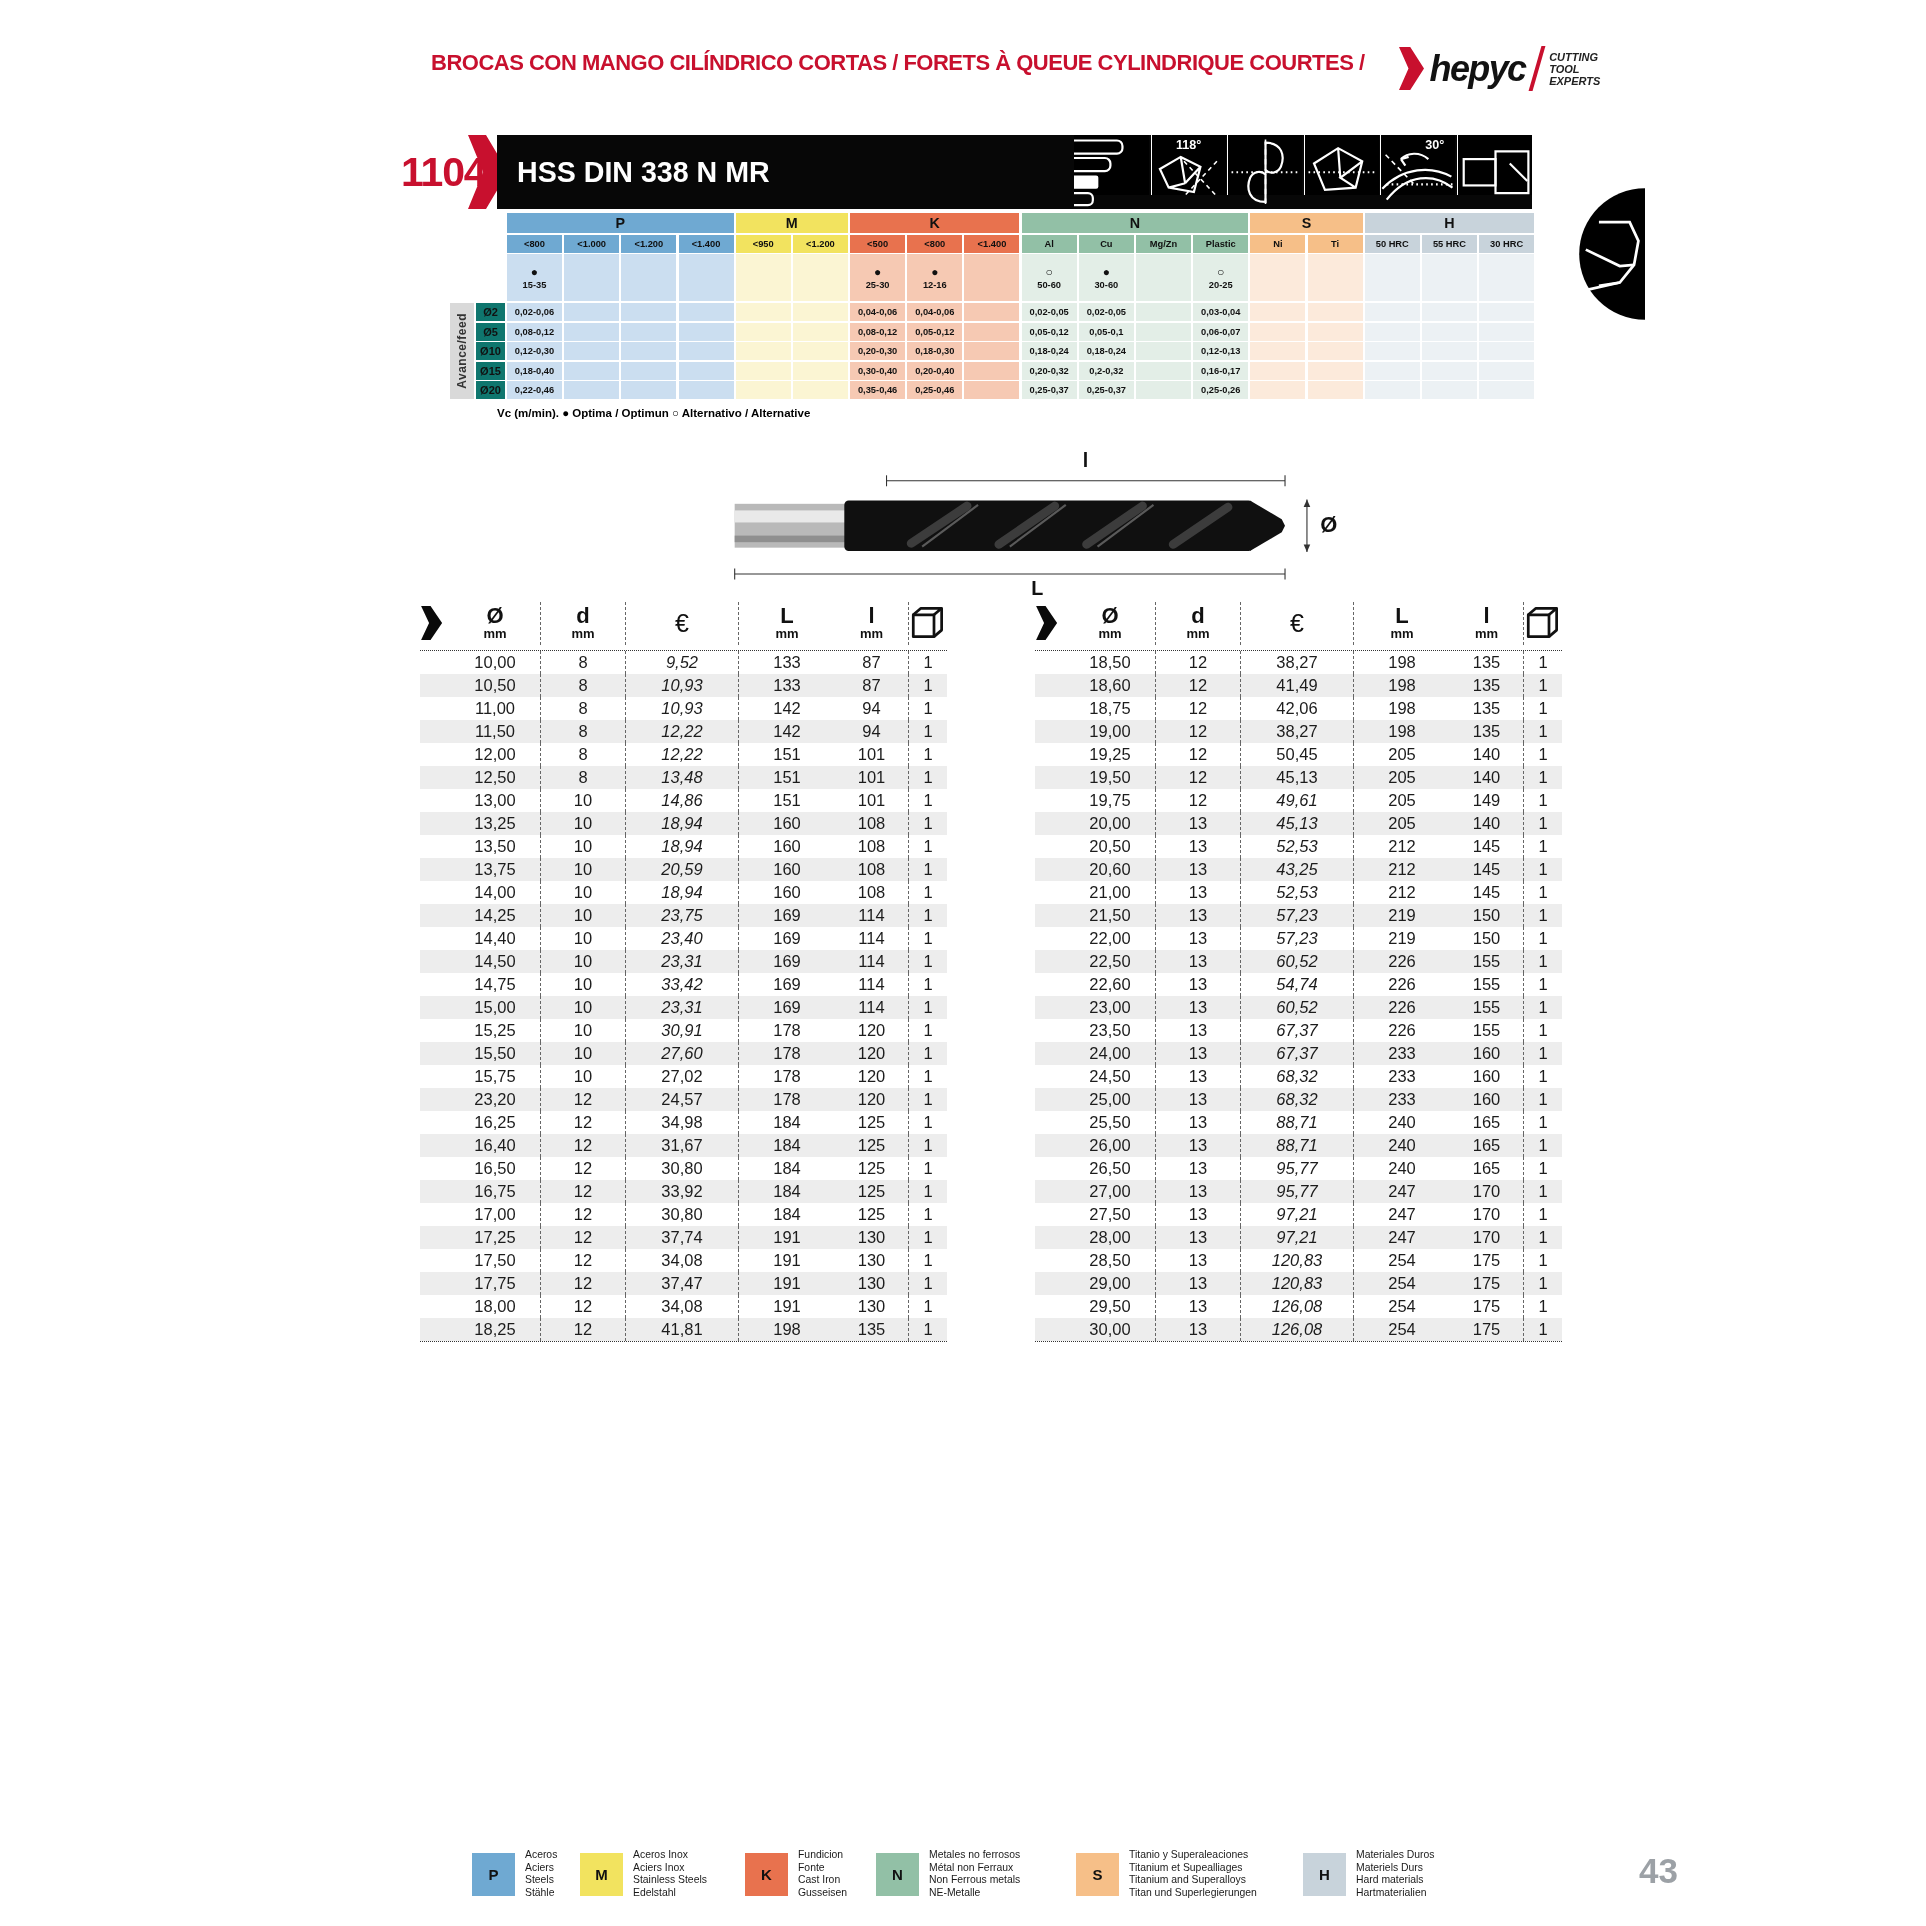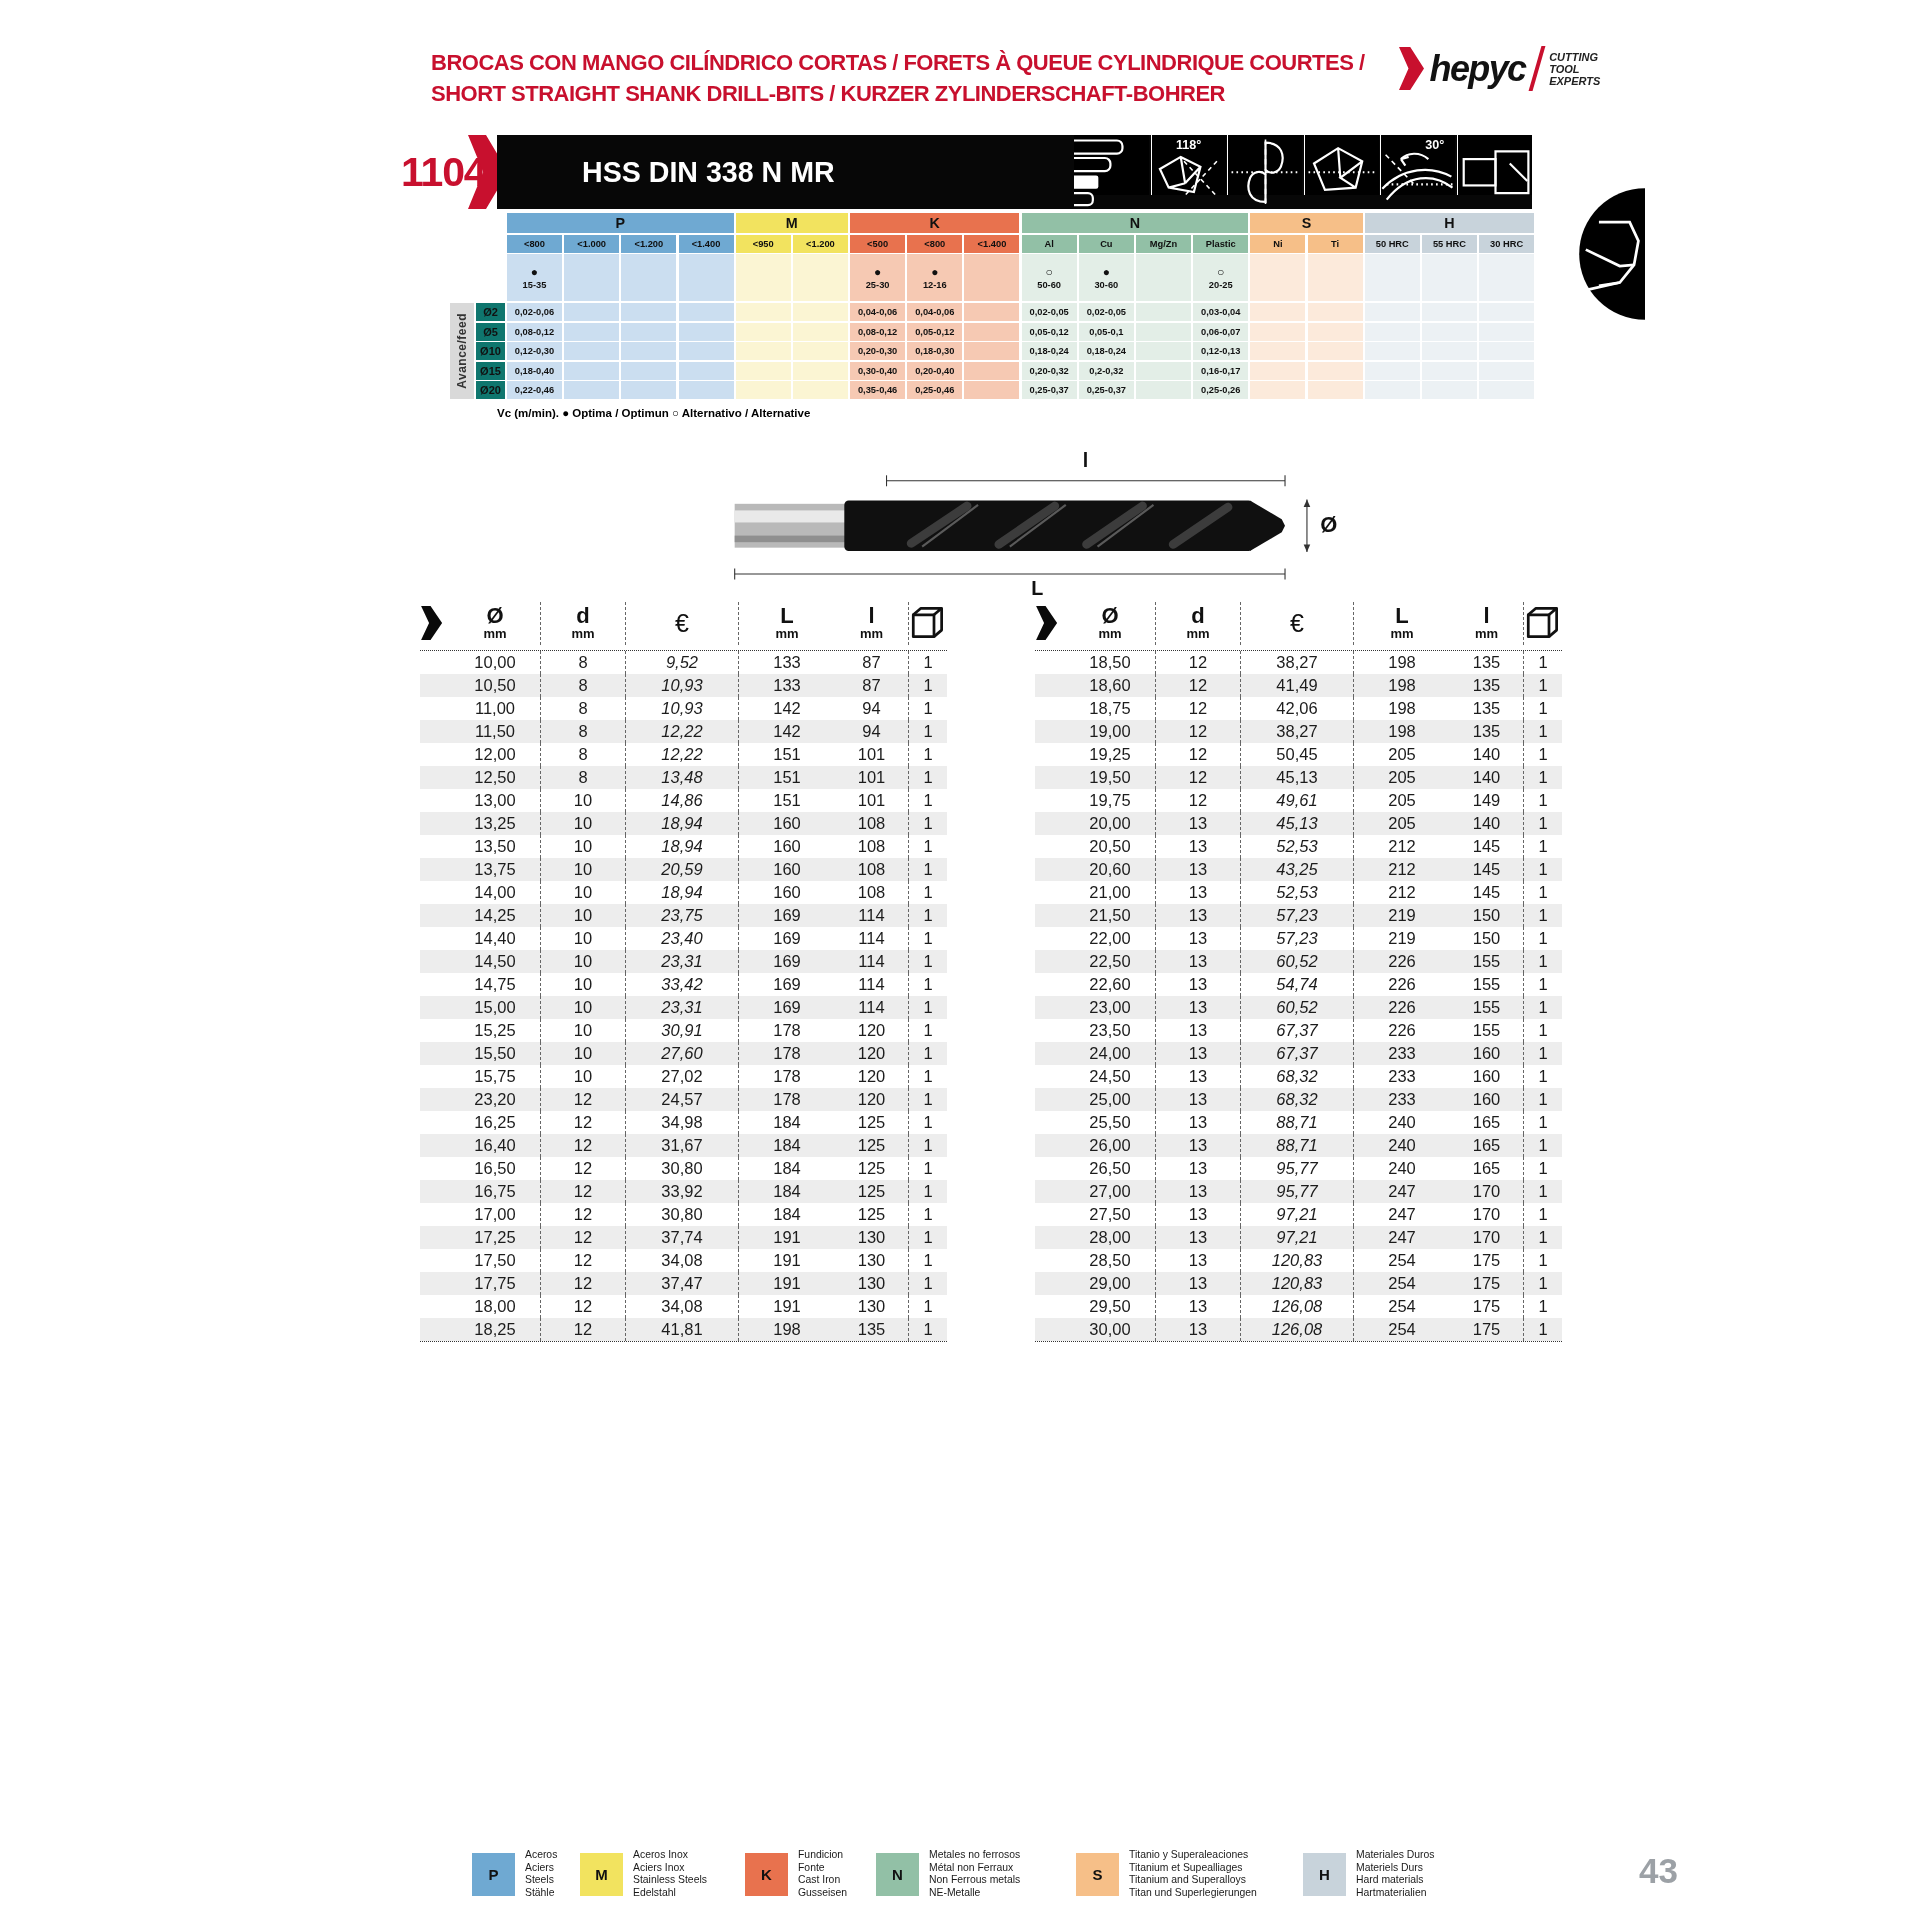--- a/index.html
+++ b/index.html
@@ -18,22 +18,22 @@
   .logo-tag{font-size:11px;line-height:12px;font-style:italic;font-weight:bold;color:#222;}
 
   
   .banner{position:absolute;left:401px;top:135px;width:1131px;height:74px;}
   .banner-code{position:absolute;left:0;top:0;height:74px;display:flex;align-items:center;
                font-size:41px;font-weight:bold;color:#C8102E;letter-spacing:-1.1px;font-stretch:condensed;}
   .banner-chev{position:absolute;left:67px;top:0;width:40px;height:74px;background:#C8102E;
                clip-path:polygon(0 0,45% 0,100% 50%,45% 100%,0 100%,38% 50%);}
   .banner-bar{position:absolute;left:96px;top:0;width:1035px;height:74px;background:#070707;
               display:flex;align-items:center;}
-  .banner-name{color:#fff;font-size:28.6px;font-weight:bold;letter-spacing:0px;padding-left:40px;
-               font-stretch:condensed;white-space:nowrap;margin-left:45px;}
+  .banner-name{color:#fff;font-size:28.6px;font-weight:bold;letter-spacing:0px;padding-left:20px;
+               font-stretch:condensed;white-space:nowrap;}
   .banner-tiles{position:absolute;right:0;top:0;height:74px;display:flex;gap:1.6px;background:#070707;}
   .tile{width:75px;height:60px;background:#000;border-left:1.6px solid #fff;position:relative;}
   .tile:first-child{border-left:none;}
   .tile svg{position:absolute;left:0;top:0;}
   .tile .angle{position:absolute;top:3.3px;width:100%;text-align:center;color:#fff;
                font-size:12.6px;font-weight:bold;}
   .tile .angle.right{text-align:right;padding-right:5.5px;width:calc(100% - 5.5px);}
 
   
   .side-tab{position:absolute;left:1577px;top:188px;}
@@ -85,21 +85,20 @@
   .legend-lines{font-size:10.4px;line-height:12.6px;color:#1a1a1a;font-stretch:condensed;}
   .pagenum{position:absolute;left:1639px;top:1851px;font-size:35px;font-weight:bold;color:#9CA1A6;}
 </style>
 </head>
 <body>
 
 <div class="page" data-interactable="false">
 
   <div class="title-block" data-interactable="false">
     <div data-interactable="false">BROCAS CON MANGO CILÍNDRICO CORTAS / FORETS À QUEUE CYLINDRIQUE COURTES /</div>
-    <div data-interactable="false">SHORT STRAIGHT SHANK DRILL-BITS / KURZER ZYLINDERSCHAFT-BOHRER</div>
   </div>
 
   <div class="logo" data-interactable="false">
     <div class="logo-mark" data-interactable="false"></div>
     <span class="logo-word" data-interactable="false">hepyc</span>
     <div class="logo-slash" data-interactable="false"></div>
     <div class="logo-tag" data-interactable="false">
       <div data-interactable="false">CUTTING</div>
       <div data-interactable="false">TOOL</div>
       <div data-interactable="false">EXPERTS</div>

